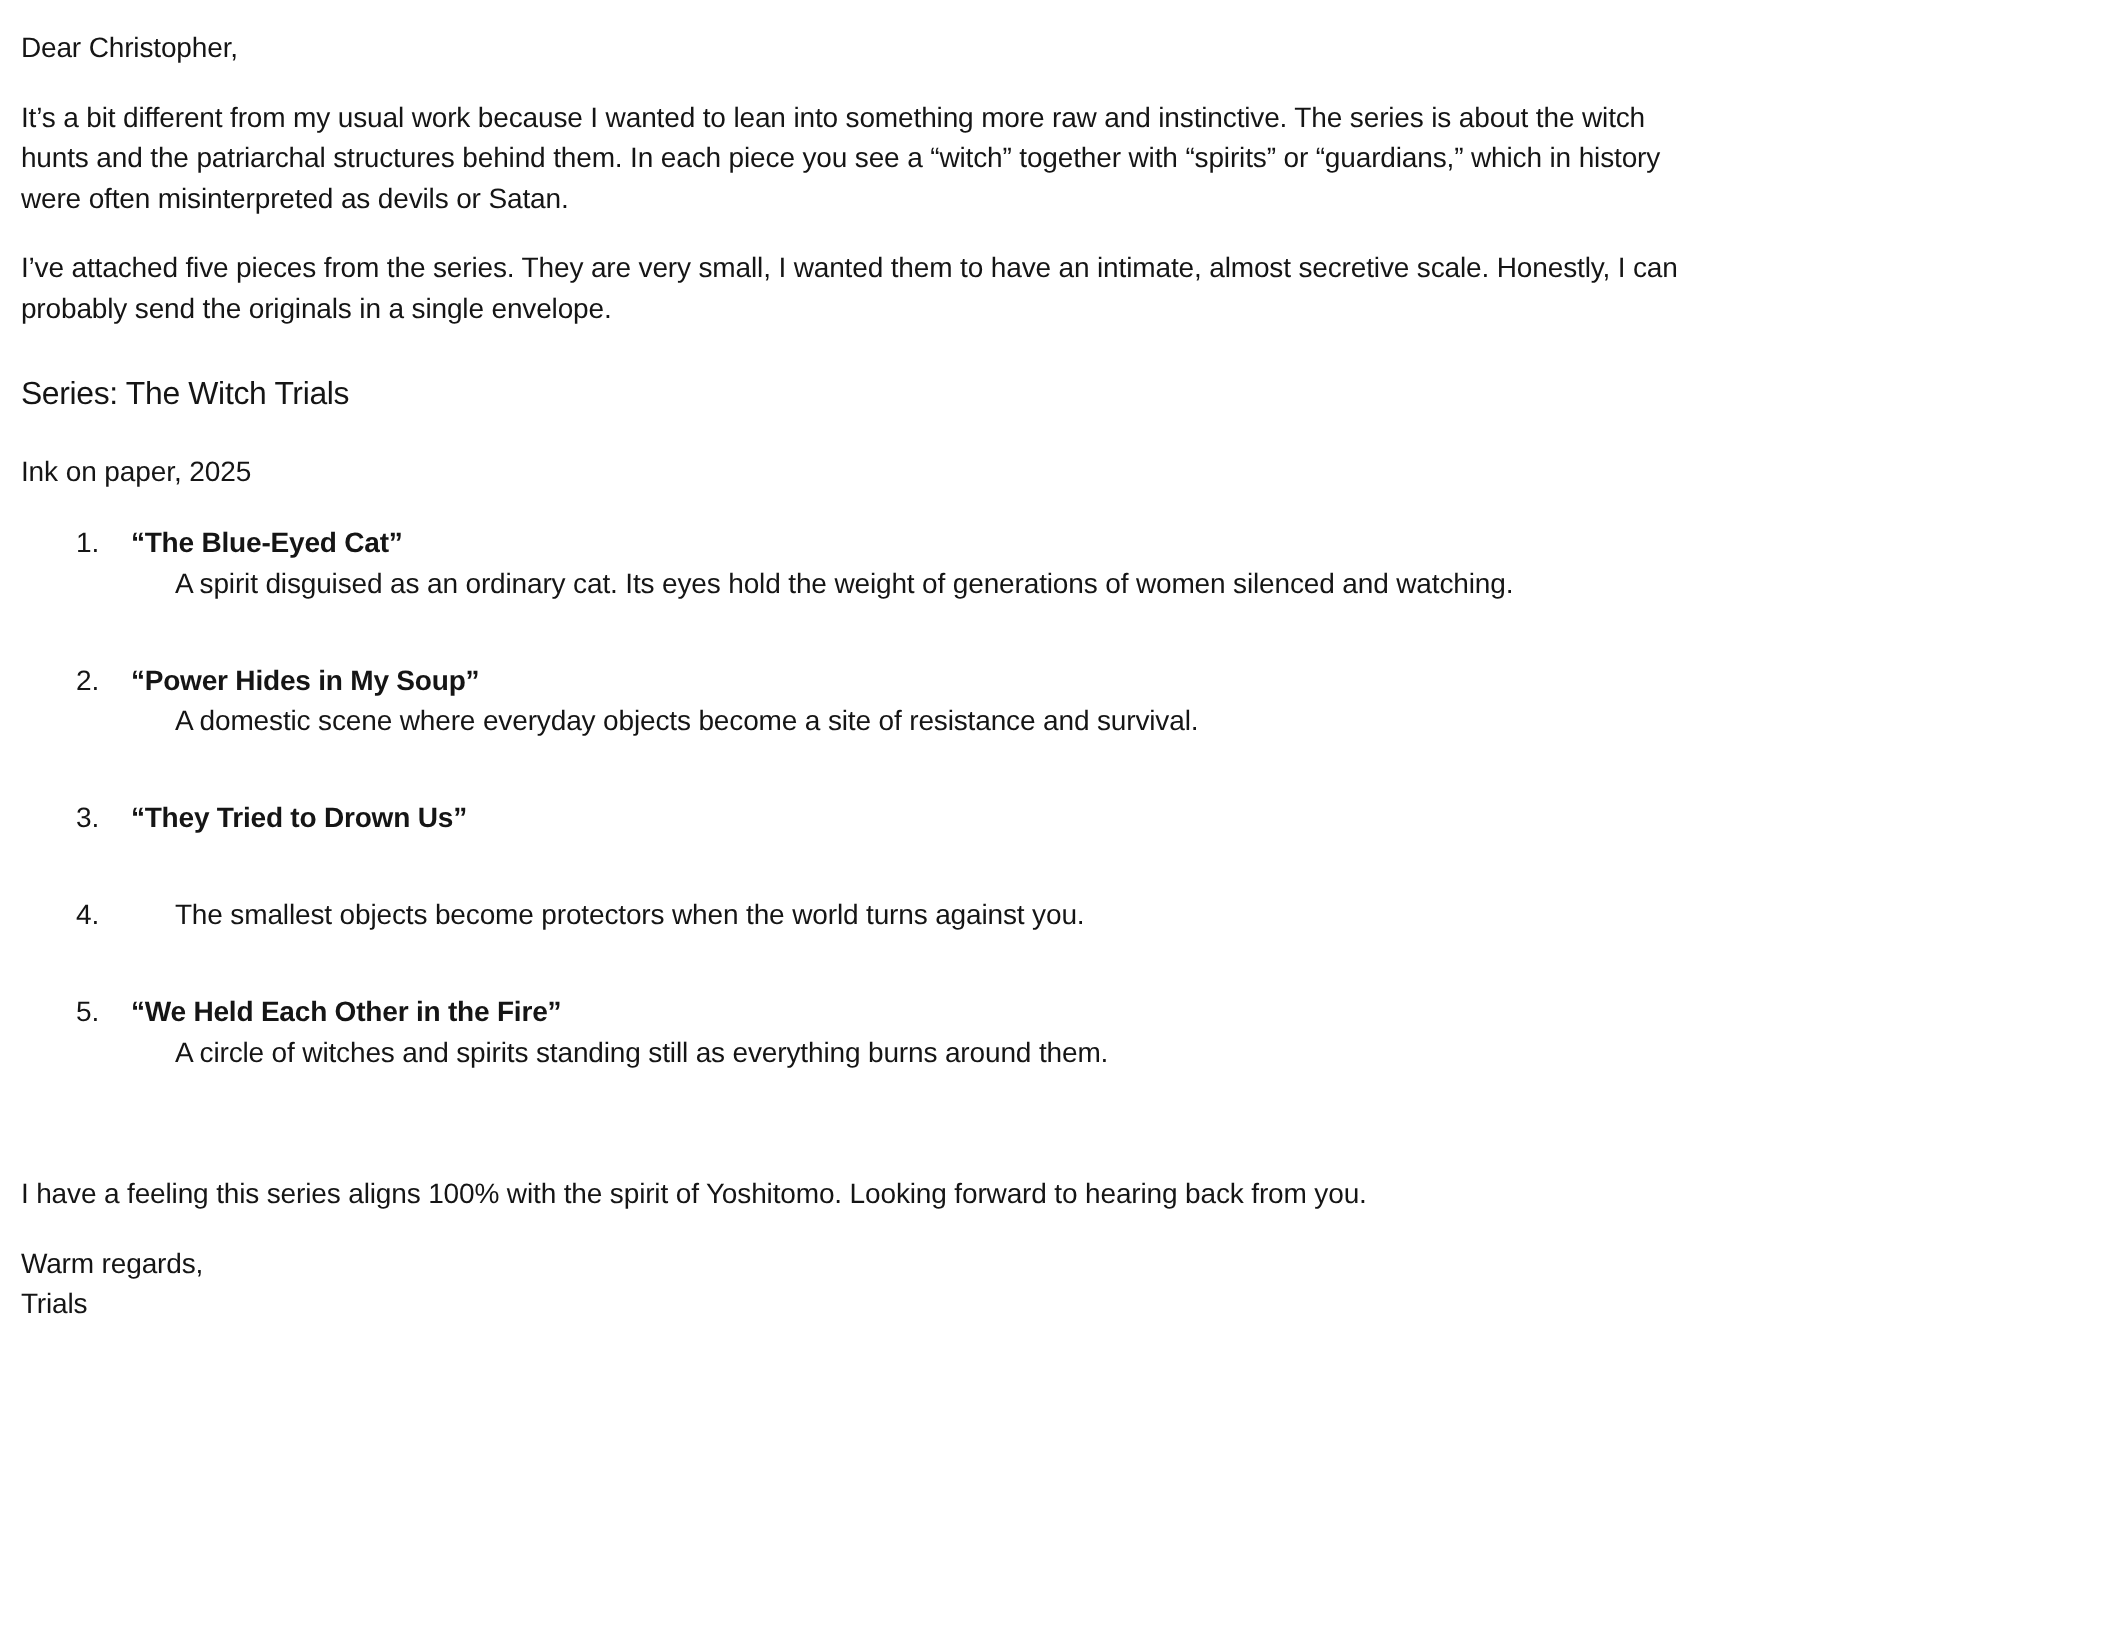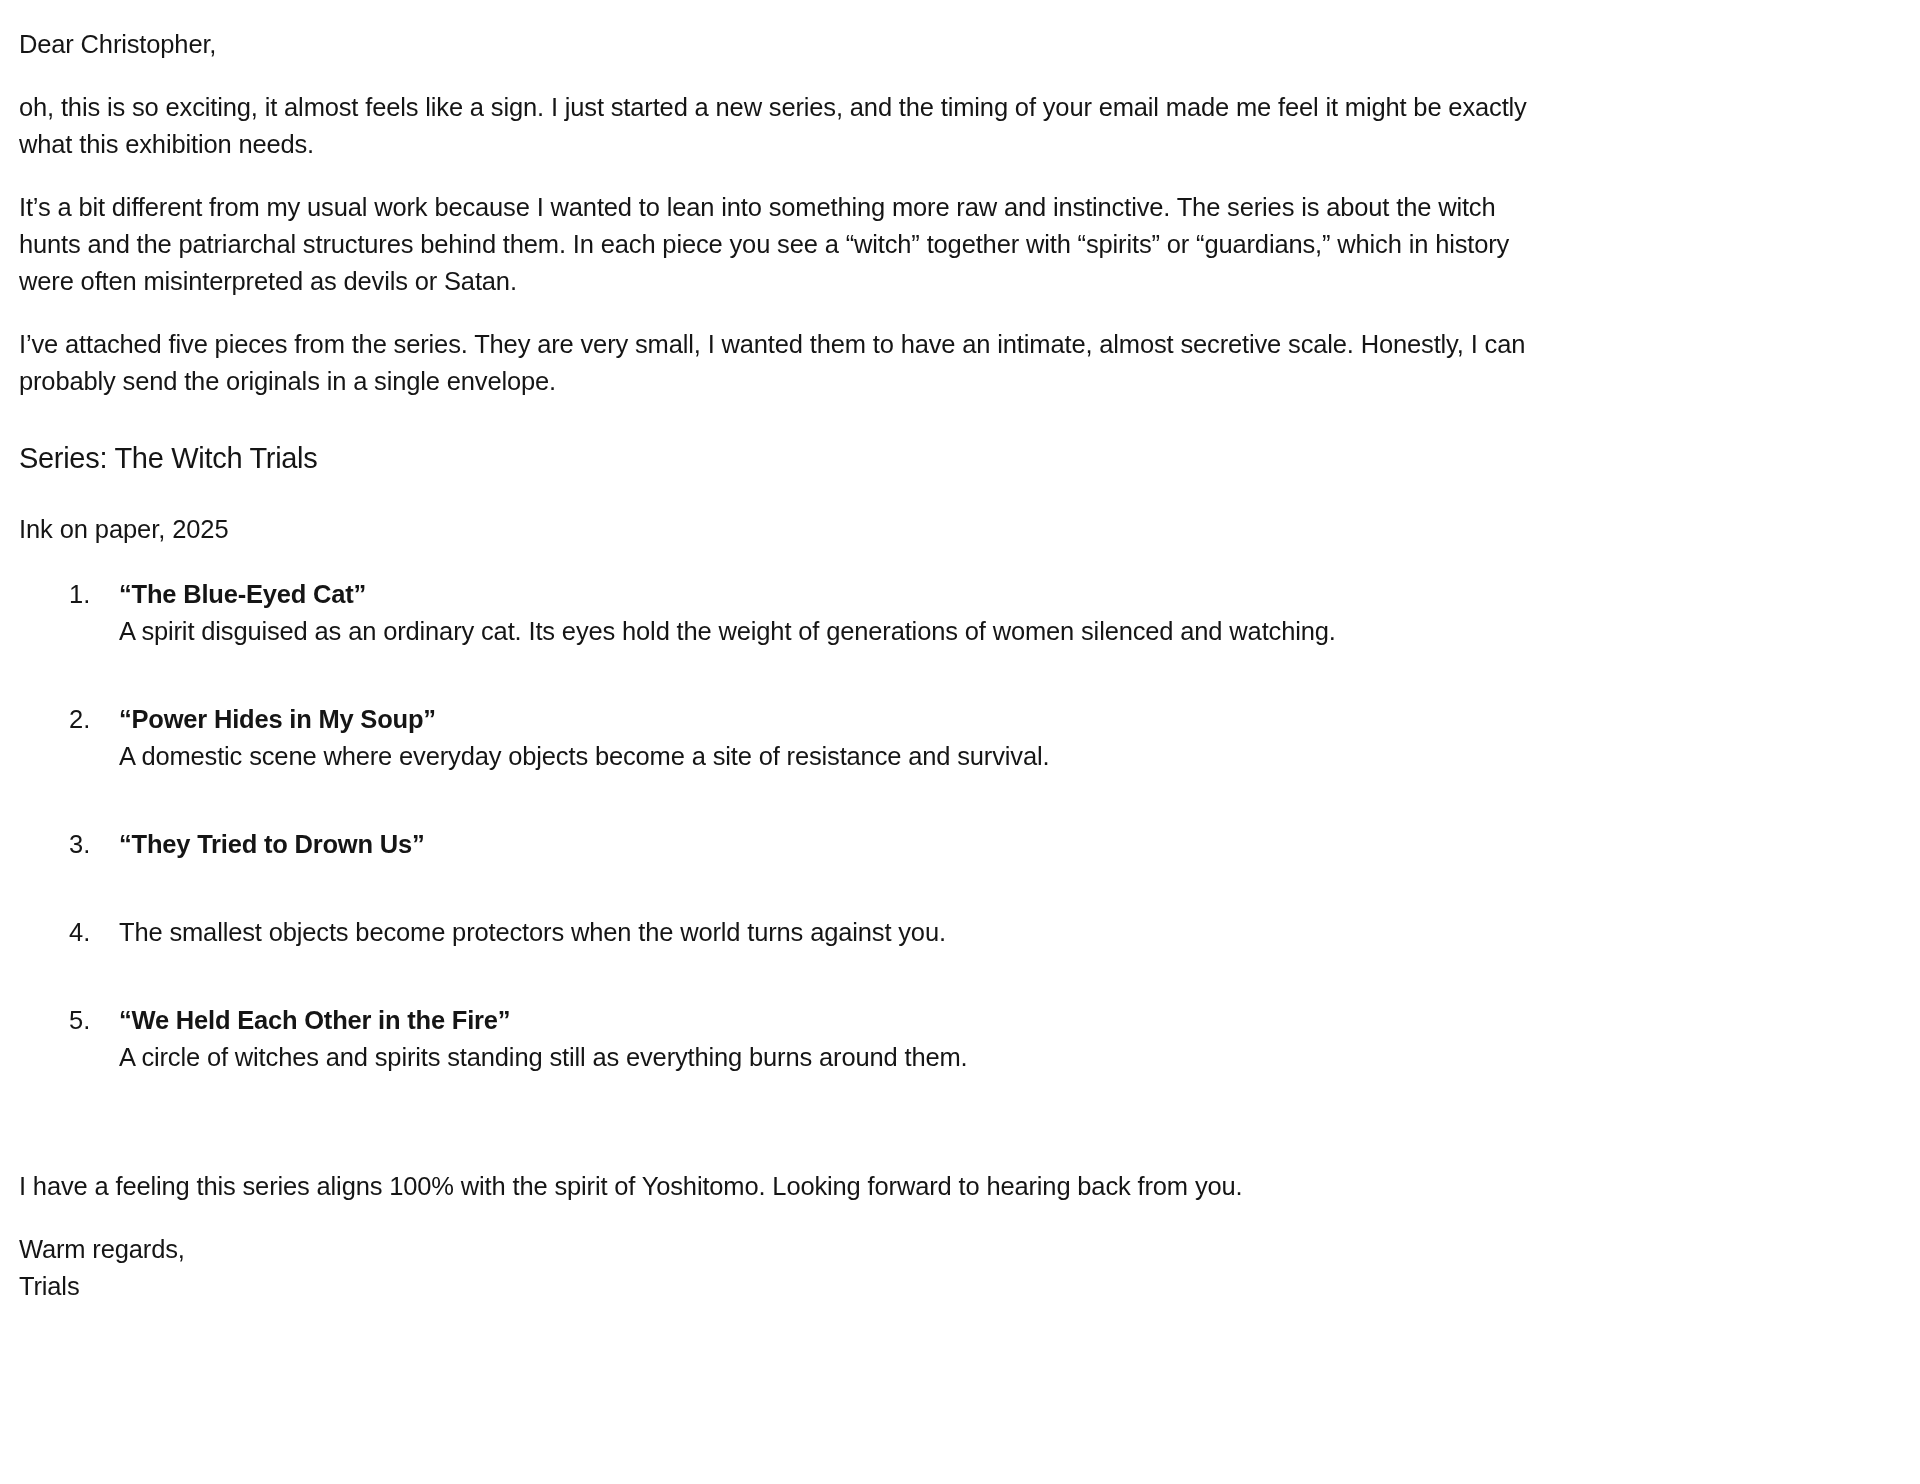--- a/index.html
+++ b/index.html
@@ -71,20 +71,21 @@
 
   .work-title {
     font-weight: bold;
     display: block;
     letter-spacing: -0.2px;
   }
 
   .work-desc {
     display: block;
     font-weight: normal;
+    margin-left: 40px;
   }
 
   .spacer-para {
     height: 88px;
   }
 
   .closing {
     font-size: 25.5px;
     line-height: 37px;
     margin: 4px 0 26px 0;
@@ -98,21 +99,20 @@
     letter-spacing: -0.15px;
   }
 </style>
 </head>
 <body>
 
 <div id="doc">
 
   <p class="para">Dear Christopher,</p>
 
-  <p class="para">oh, this is so exciting, it almost feels like a sign. I just started a new series, and the timing of your email made me feel it might be exactly what this exhibition needs.</p>
 
   <p class="para">It’s a bit different from my usual work because I wanted to lean into something more raw and instinctive. The series is about the witch hunts and the patriarchal structures behind them. In each piece you see a “witch” together with “spirits” or “guardians,” which in history were often misinterpreted as devils or Satan.</p>
 
   <p class="para tight">I’ve attached five pieces from the series. They are very small, I wanted them to have an intimate, almost secretive scale. Honestly, I can probably send the originals in a single envelope.</p>
 
   <h2 class="series-heading">Series: The Witch Trials</h2>
 
   <p class="medium-line">Ink on paper, 2025</p>
 
   <ol class="works">

